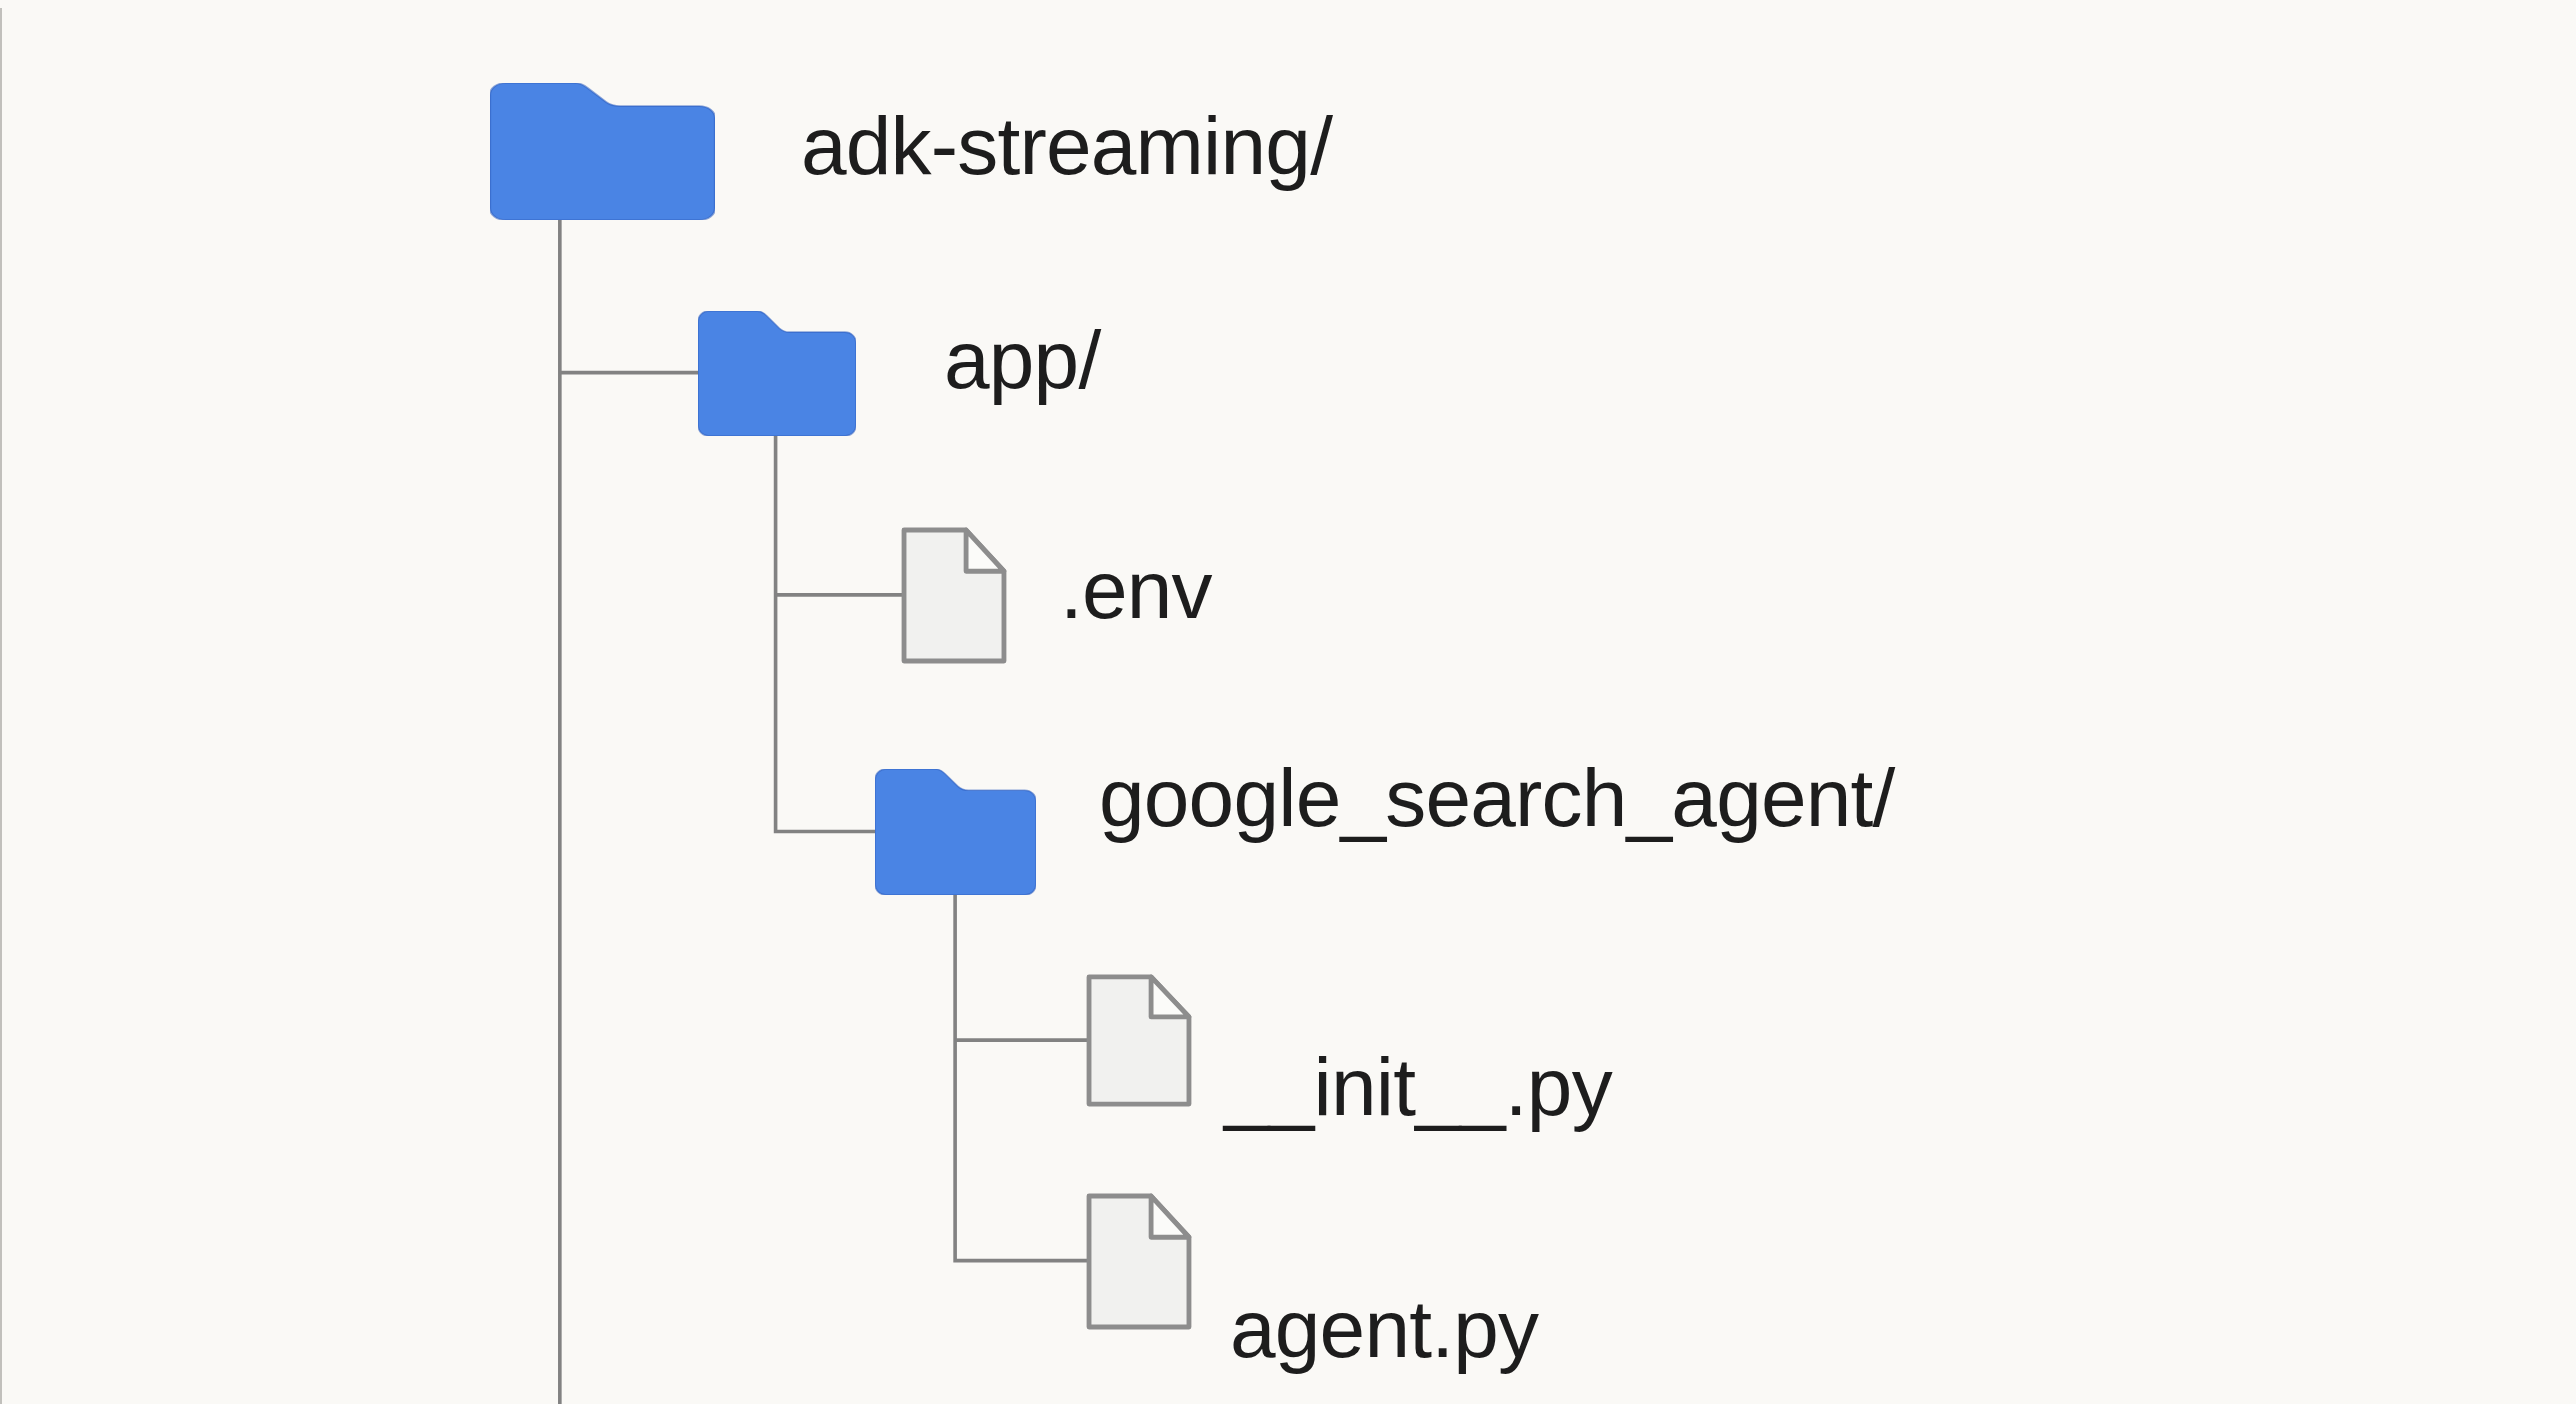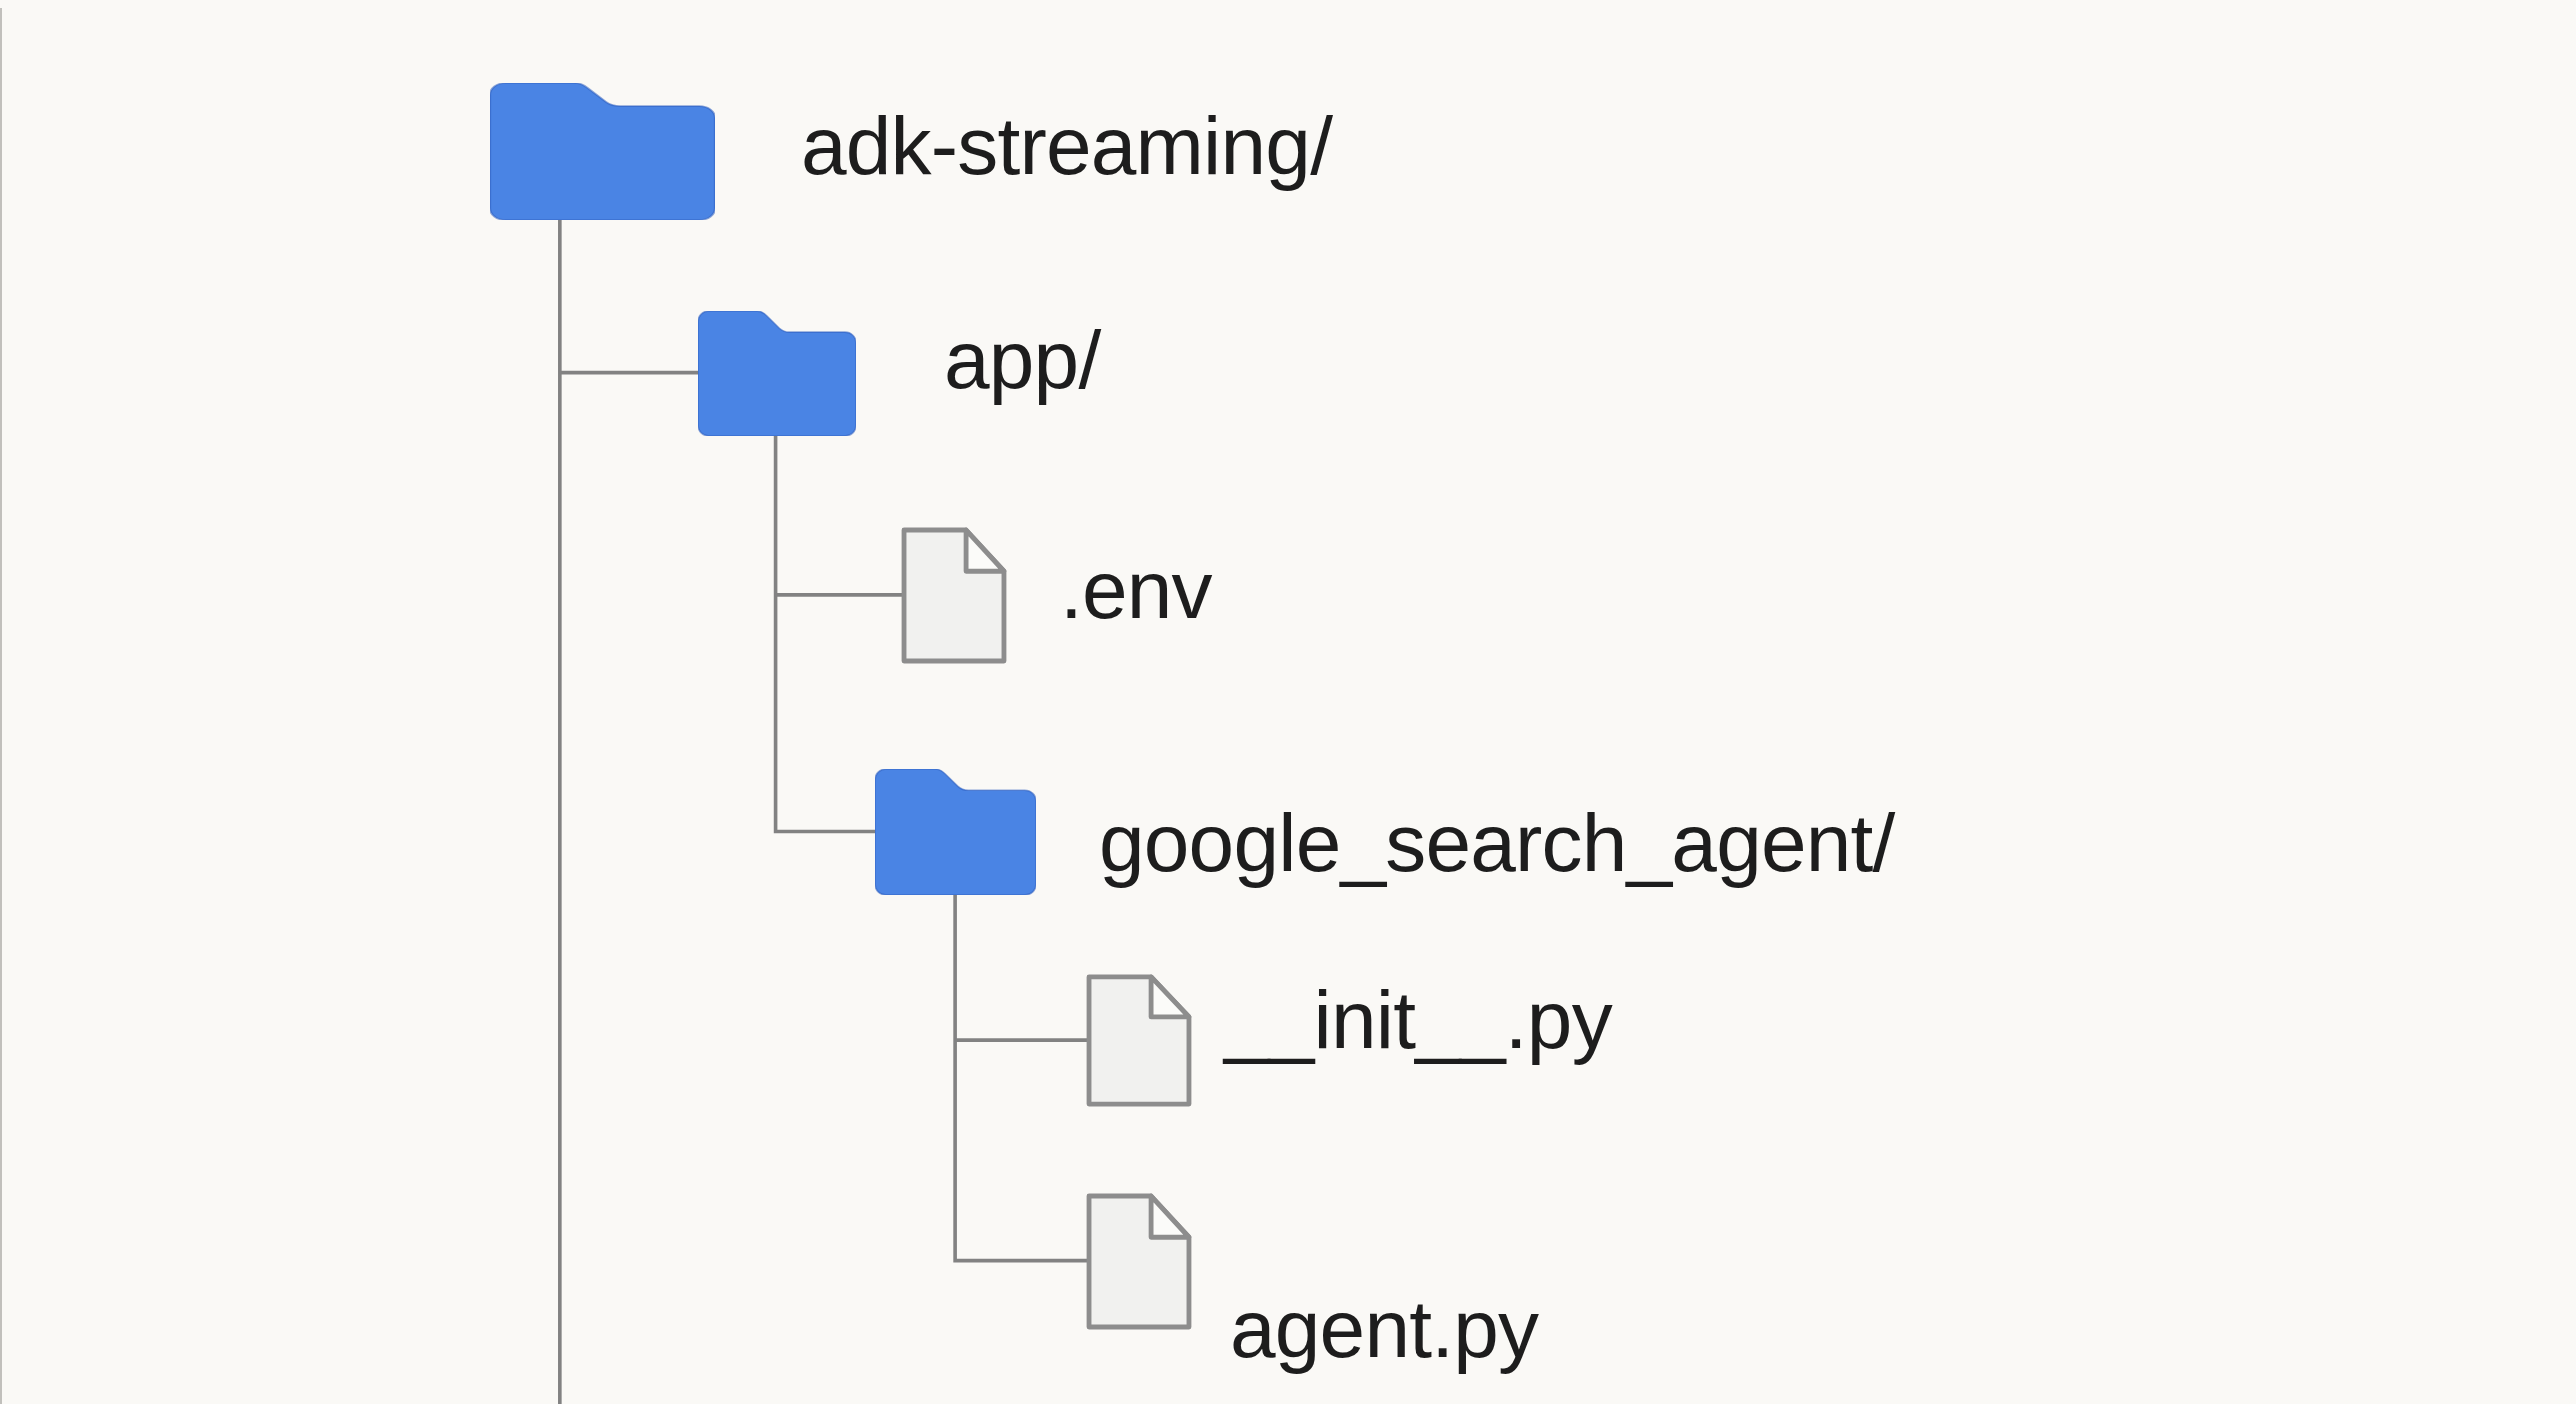--- a/index.html
+++ b/index.html
@@ -87,31 +87,31 @@
     </span>
     <span class="label" style="left:1060px;top:587px">.env</span>
   </div>
 
   <div>
     <span class="icon" style="left:875px;top:761px;width:161px;height:126px">
       <svg viewBox="0 0 200 160" preserveAspectRatio="none">
         <path class="folder-shape" d="M14 0 H74 C80 0 83 2 87 6 L103 22 C106 25 111 27 116 27 H186 C194 27 200 33 200 41 V146 C200 154 194 160 186 160 H14 C6 160 0 154 0 146 V14 C0 6 6 0 14 0 Z"></path>
       </svg>
     </span>
-    <span class="label" style="left:1099px;top:840px">google_search_agent/</span>
+    <span class="label" style="left:1099px;top:795px">google_search_agent/</span>
   </div>
 
   <div>
     <span class="icon" style="left:1085px;top:965px;width:108px;height:135px">
       <svg viewBox="0 0 134 172" preserveAspectRatio="none">
         <path class="file-body" d="M5 5 H82 L129 56 V167 H5 Z"></path>
         <path class="file-fold" d="M82 5 V56 H129 Z"></path>
       </svg>
     </span>
-    <span class="label" style="left:1224px;top:1017px">__init__.py</span>
+    <span class="label" style="left:1224px;top:1084px">__init__.py</span>
   </div>
 
   <div>
     <span class="icon" style="left:1085px;top:1184px;width:108px;height:139px">
       <svg viewBox="0 0 134 172" preserveAspectRatio="none">
         <path class="file-body" d="M5 5 H82 L129 56 V167 H5 Z"></path>
         <path class="file-fold" d="M82 5 V56 H129 Z"></path>
       </svg>
     </span>
     <span class="label" style="left:1230px;top:1326px">agent.py</span>

